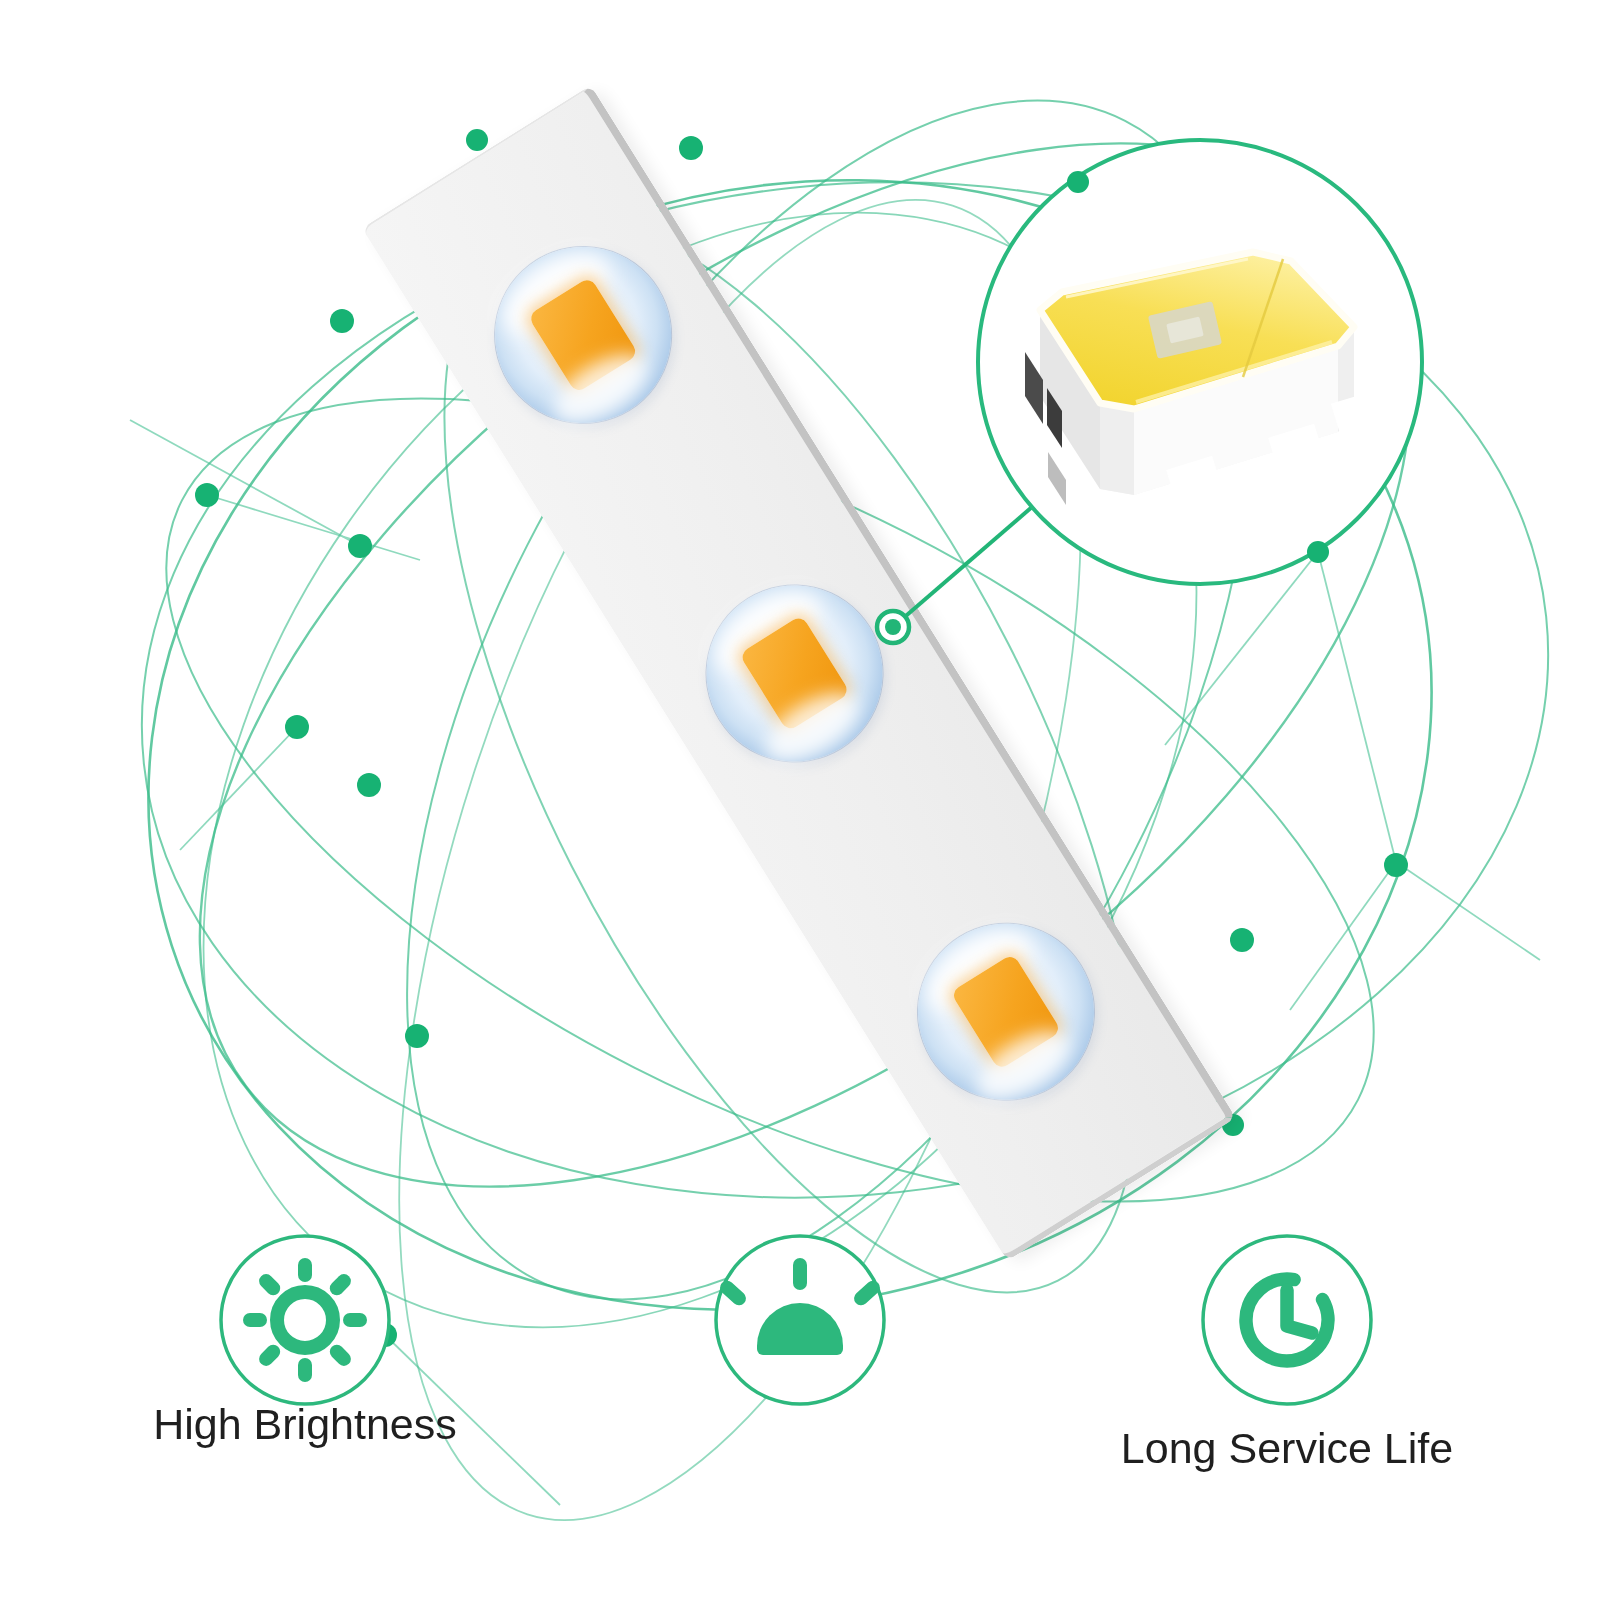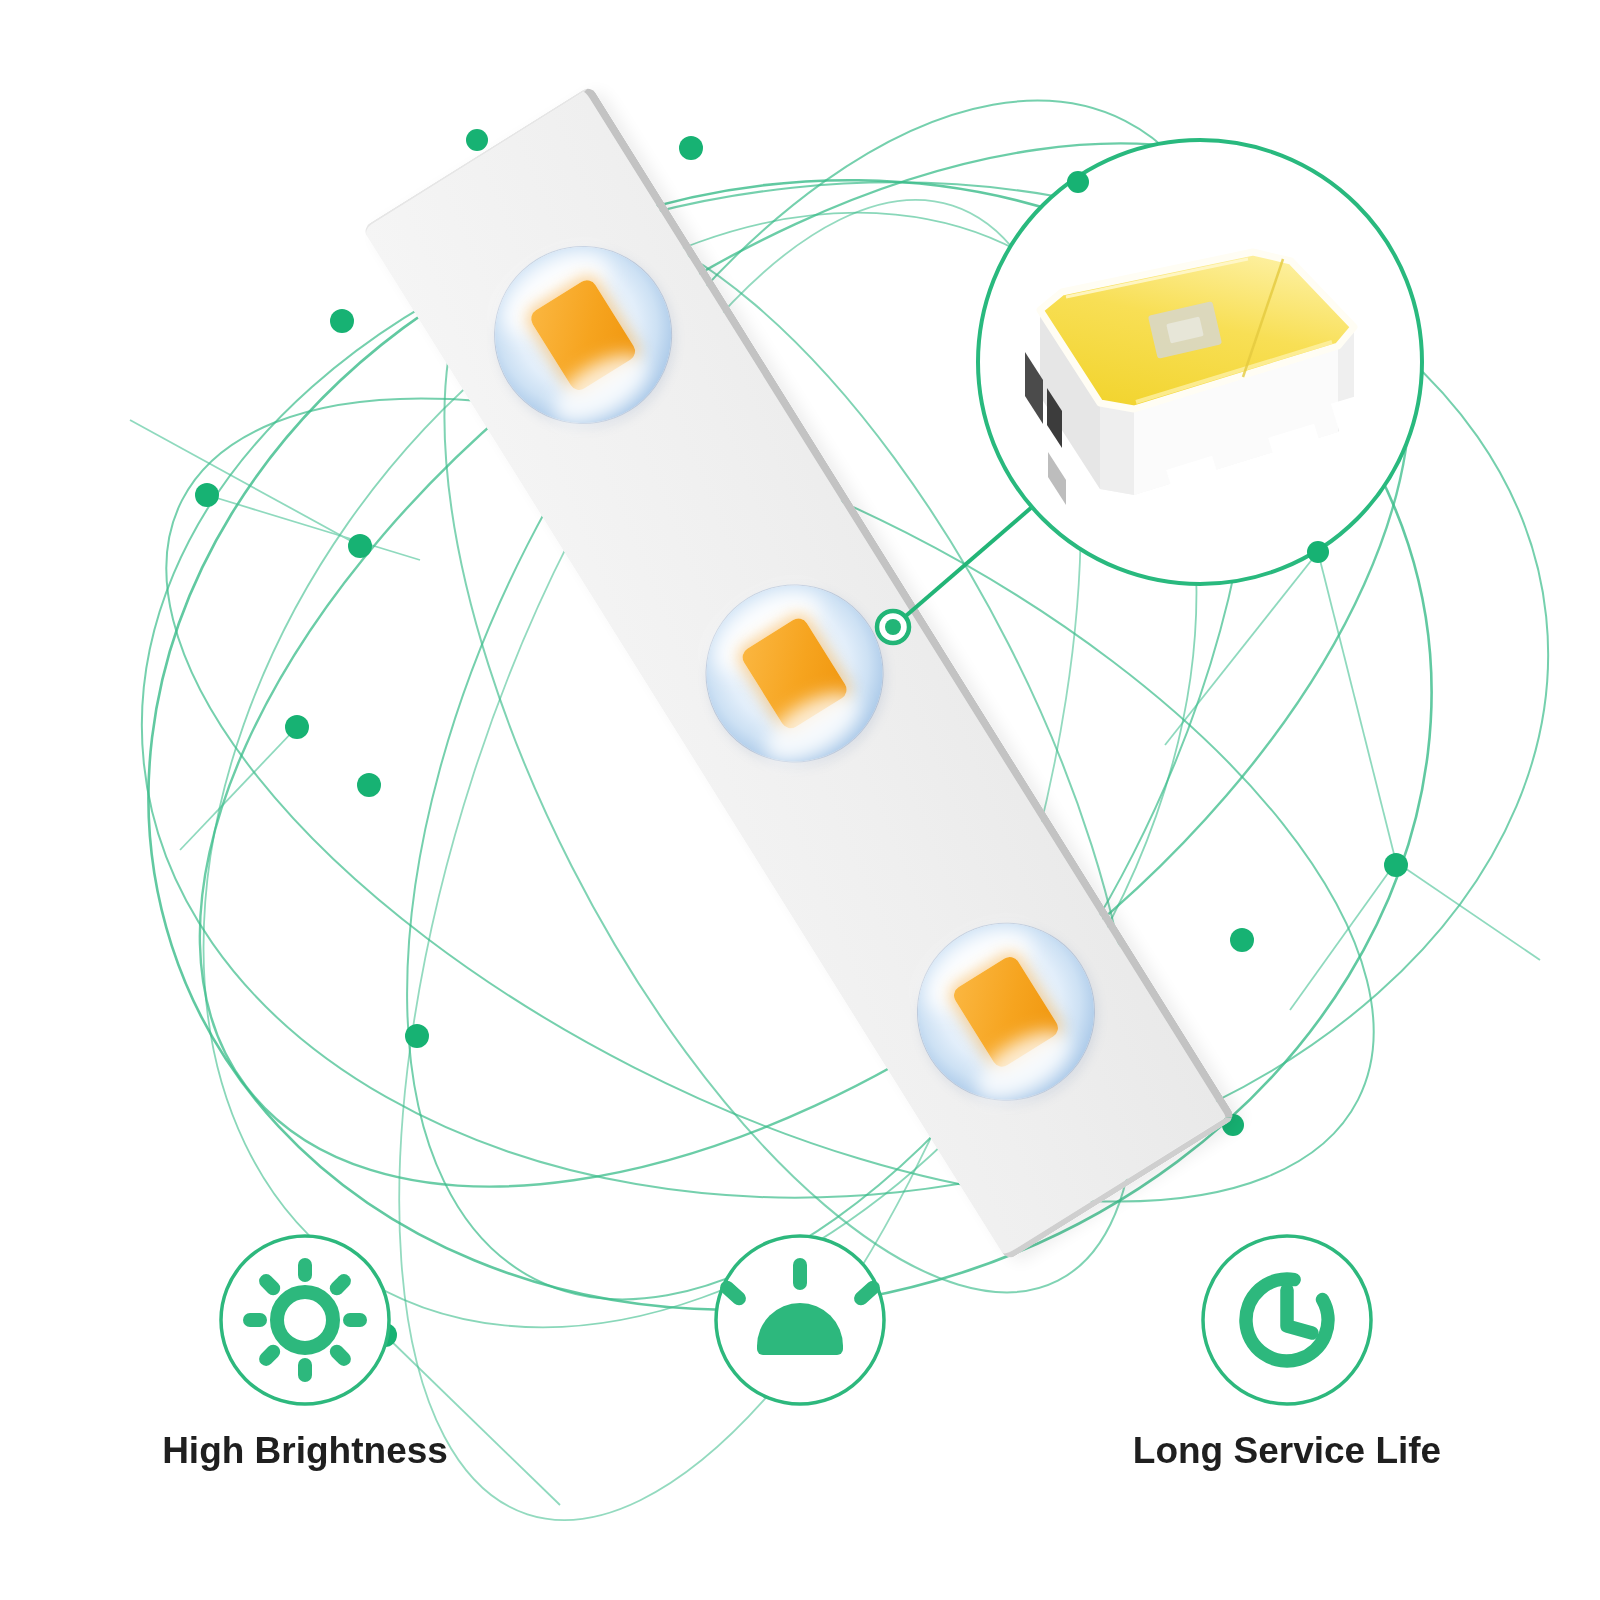--- a/index.html
+++ b/index.html
@@ -37,24 +37,24 @@
   .chip{
     position:absolute;left:51px;top:42px;width:74px;height:92px;border-radius:10px;
     background:linear-gradient(135deg,#fbb742 0%,#f6a41f 55%,#f0960e 100%);
     box-shadow:0 0 14px 5px rgba(246,166,48,0.45);
   }
   
   #overlay-svg{z-index:3;}
   
   .feature-icon-wrap{position:absolute;top:1234px;width:172px;height:172px;z-index:4;}
   .feature-label{
-    position:absolute;top:1430px;transform:translateX(-50%);z-index:4;
-    font-size:37px;font-weight:700;color:#1f1f1f;white-space:nowrap;letter-spacing:0px;
+    position:absolute;top:1400px;transform:translateX(-50%);z-index:4;
+    font-size:43px;font-weight:400;color:#1f1f1f;white-space:nowrap;letter-spacing:0px;
   }
-  .lbl-1{left:305px;} .lbl-2{left:800px;} .lbl-3{left:1287px;}
+  .lbl-1{left:305px;} .lbl-2{left:800px;} .lbl-3{left:1287px;margin-top:24px;}
 </style>
 </head>
 <body>
 
 <div id="stage">
 
   <svg id="network-svg" width="1600" height="1600" viewBox="0 0 1600 1600">
     <g fill="none" stroke="#3abc8a">
       <ellipse cx="790" cy="745" rx="650" ry="555" stroke-width="2.6" opacity="0.8" transform="rotate(-18 790 745)"></ellipse>
       <ellipse cx="805" cy="665" rx="700" ry="385" stroke-width="2.4" opacity="0.75" transform="rotate(-37 805 665)"></ellipse>

